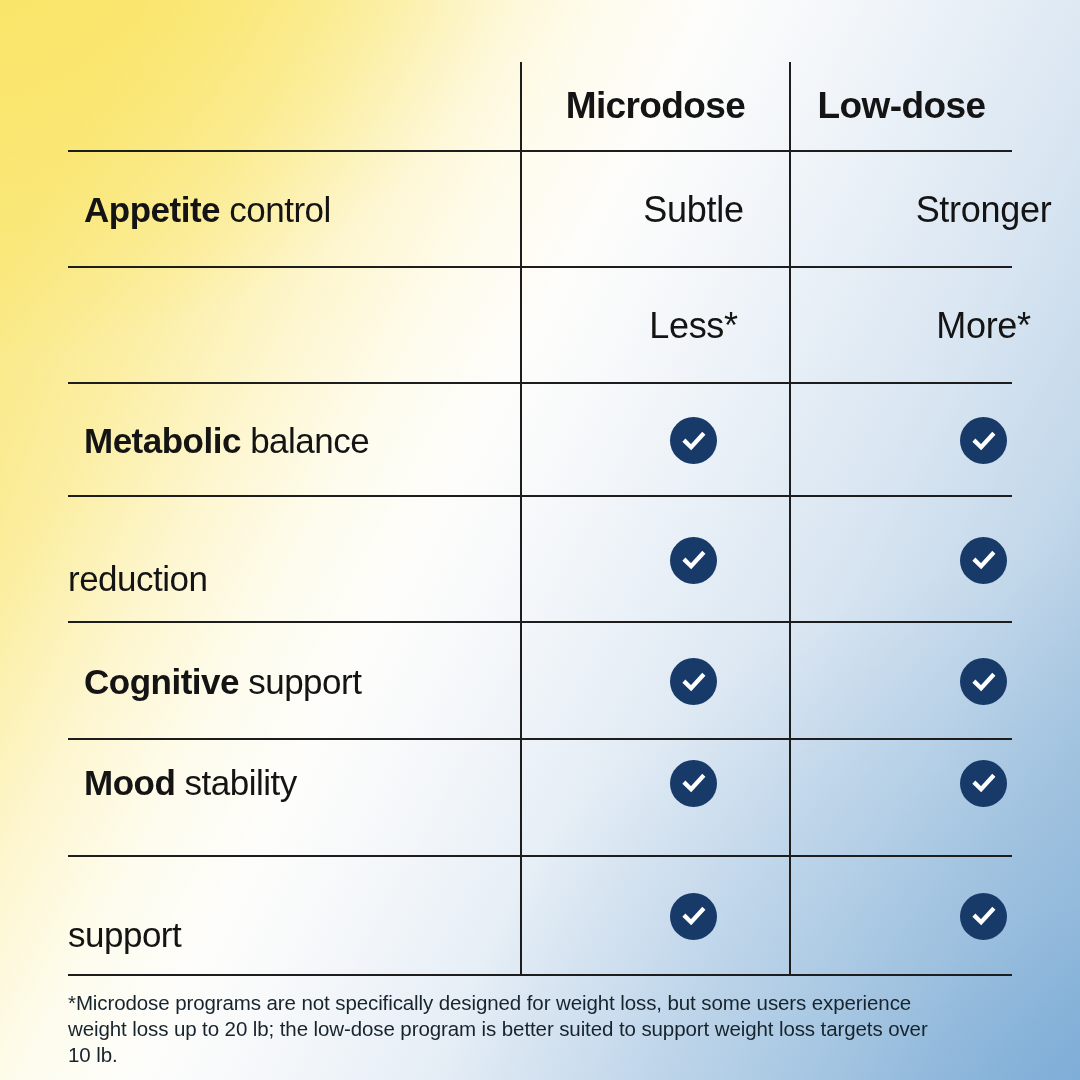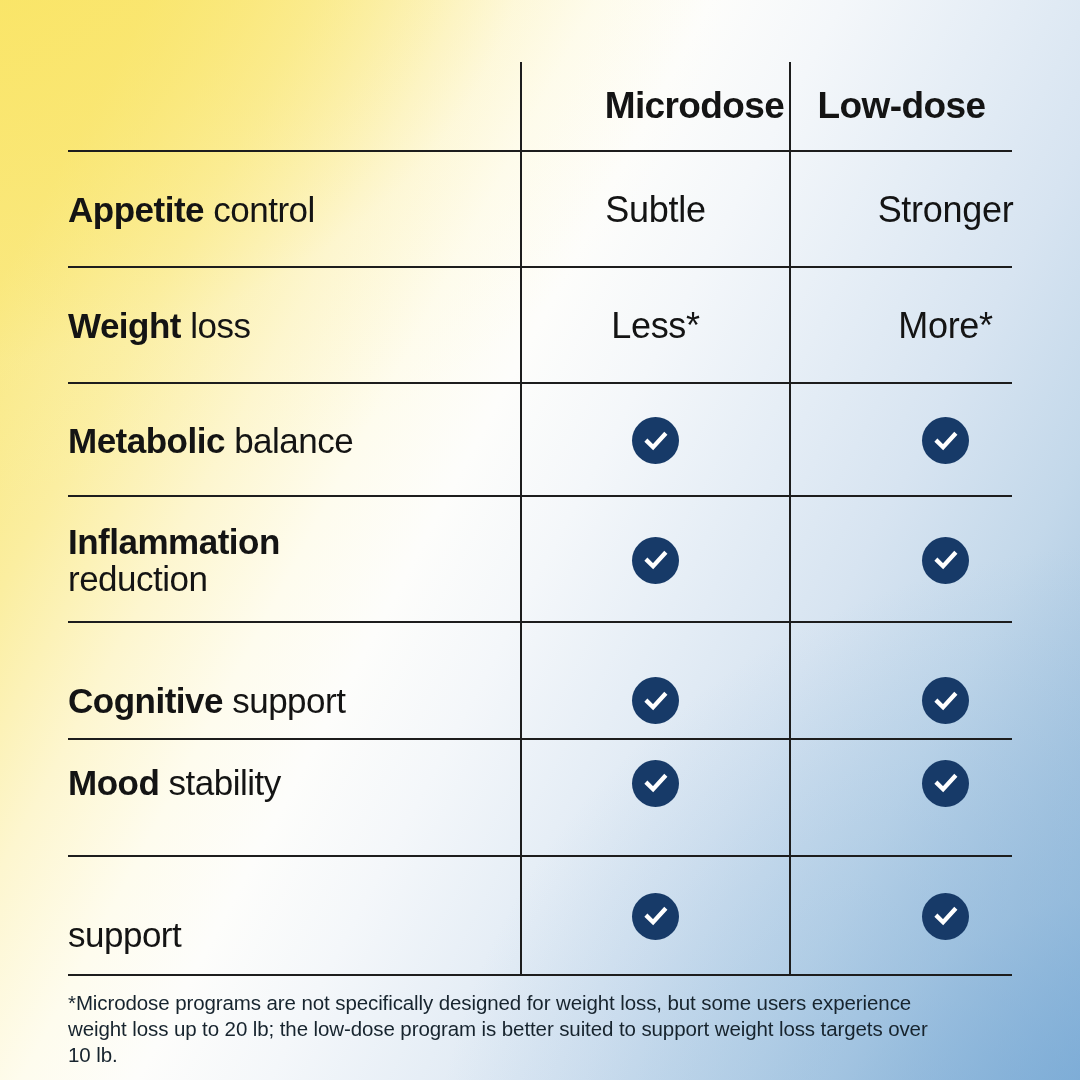--- a/index.html
+++ b/index.html
@@ -80,54 +80,55 @@
     top: 62px;
     height: 88px;
     display: flex;
     align-items: center;
     justify-content: center;
     font-weight: 700;
     font-size: 37px;
     letter-spacing: -0.6px;
     color: #141414;
   }
-  .head-cell.c1 { left: 522px; width: 267px; padding-left: 39px; }
+  .head-cell.c1 { left: 522px; width: 267px; }
   .head-cell.c2 { left: 791px; width: 221px; }
 
   
   .row {
     position: absolute;
     left: 0;
     width: 1080px;
   }
   .row-label {
     position: absolute;
     left: 68px;
     width: 440px;
     font-size: 35px;
     color: #141414;
     letter-spacing: -0.5px;
     line-height: 1.07;
     display: flex;
     align-items: center;
     height: 100%;
   }
-  .row-label .lead { font-weight: 700; }
+  .row-label .lead { font-weight: 700; margin-left: 16px; }
   .row-label .rest { font-weight: 400; }
 
   .cell {
     position: absolute;
     height: 100%;
     display: flex;
     align-items: center;
     justify-content: center;
     font-size: 36px;
     font-weight: 400;
     color: #141414;
     letter-spacing: -0.3px;
+    margin-left: 38px;
   }
   .cell.c1 { left: 522px; width: 267px; }
   .cell.c2 { left: 791px; width: 221px; padding-left: 44px; }
 
   
   .check {
     width: 47px;
     height: 47px;
     border-radius: 50%;
     background: #173a68;
@@ -175,23 +176,20 @@
       </div>
     <div id="rows">
         <div class="row" style="top: 152px; height: 116px;">
           <div class="row-label">
             <div><span class="lead">Appetite</span><span class="rest" style="white-space:pre-line"> control</span></div>
           </div>
           <div class="cell c1">Subtle</div>
           <div class="cell c2">Stronger</div>
         </div>
         <div class="row" style="top: 268px; height: 116px;">
-          <div class="row-label">
-            <div><span class="lead">Weight</span><span class="rest" style="white-space:pre-line"> loss</span></div>
-          </div>
           <div class="cell c1">Less*</div>
           <div class="cell c2">More*</div>
         </div>
         <div class="row" style="top: 384px; height: 113px; border-radius: 22px;">
           <div class="row-label">
             <div><span class="lead">Metabolic</span><span class="rest" style="white-space:pre-line"> balance</span></div>
           </div>
           <div class="cell c1">
             <span class="check">
               <svg width="28" height="28" viewBox="0 0 28 28" aria-hidden="true">
@@ -202,39 +200,39 @@
           <div class="cell c2">
             <span class="check">
               <svg width="28" height="28" viewBox="0 0 28 28" aria-hidden="true">
                 <path d="M5.4 14.6 L11.1 20.2 L22.4 7.8" fill="none" stroke="#ffffff" stroke-width="4.3" stroke-linecap="square" stroke-linejoin="miter"></path>
               </svg>
             </span>
           </div>
         </div>
         <div class="row" style="top: 497px; height: 126px;">
           <div class="row-label">
-            <div><span class="lead">Inflammation</span><span class="rest" style="white-space:pre-line">
+            <div><span class="rest" style="white-space:pre-line">
 reduction</span></div>
           </div>
           <div class="cell c1">
             <span class="check">
               <svg width="28" height="28" viewBox="0 0 28 28" aria-hidden="true">
                 <path d="M5.4 14.6 L11.1 20.2 L22.4 7.8" fill="none" stroke="#ffffff" stroke-width="4.3" stroke-linecap="square" stroke-linejoin="miter"></path>
               </svg>
             </span>
           </div>
           <div class="cell c2">
             <span class="check">
               <svg width="28" height="28" viewBox="0 0 28 28" aria-hidden="true">
                 <path d="M5.4 14.6 L11.1 20.2 L22.4 7.8" fill="none" stroke="#ffffff" stroke-width="4.3" stroke-linecap="square" stroke-linejoin="miter"></path>
               </svg>
             </span>
           </div>
         </div>
-        <div class="row" style="top: 642px; height: 117px; text-decoration: underline;">
+        <div class="row" style="top: 623px; height: 117px; text-decoration: underline;">
           <div class="row-label">
             <div><span class="lead">Cognitive</span><span class="rest" style="white-space:pre-line"> support</span></div>
           </div>
           <div class="cell c1">
             <span class="check">
               <svg width="28" height="28" viewBox="0 0 28 28" aria-hidden="true">
                 <path d="M5.4 14.6 L11.1 20.2 L22.4 7.8" fill="none" stroke="#ffffff" stroke-width="4.3" stroke-linecap="square" stroke-linejoin="miter"></path>
               </svg>
             </span>
           </div>

